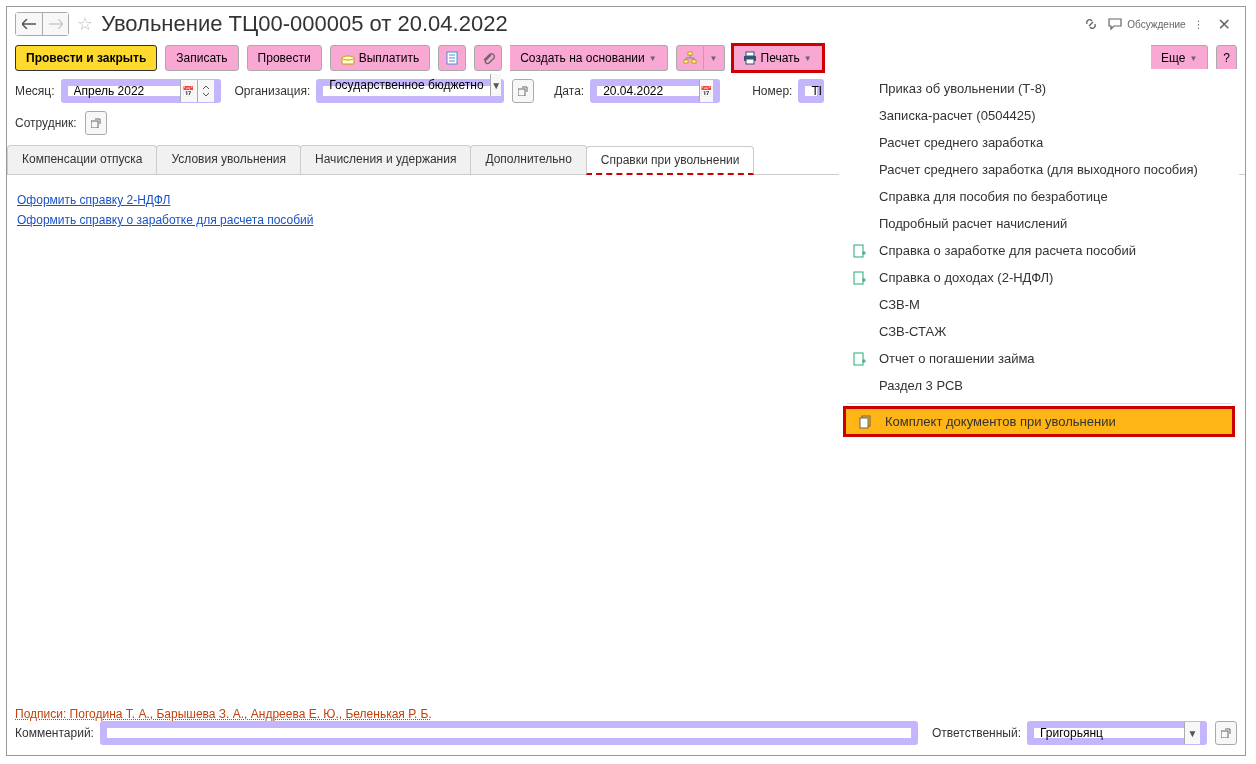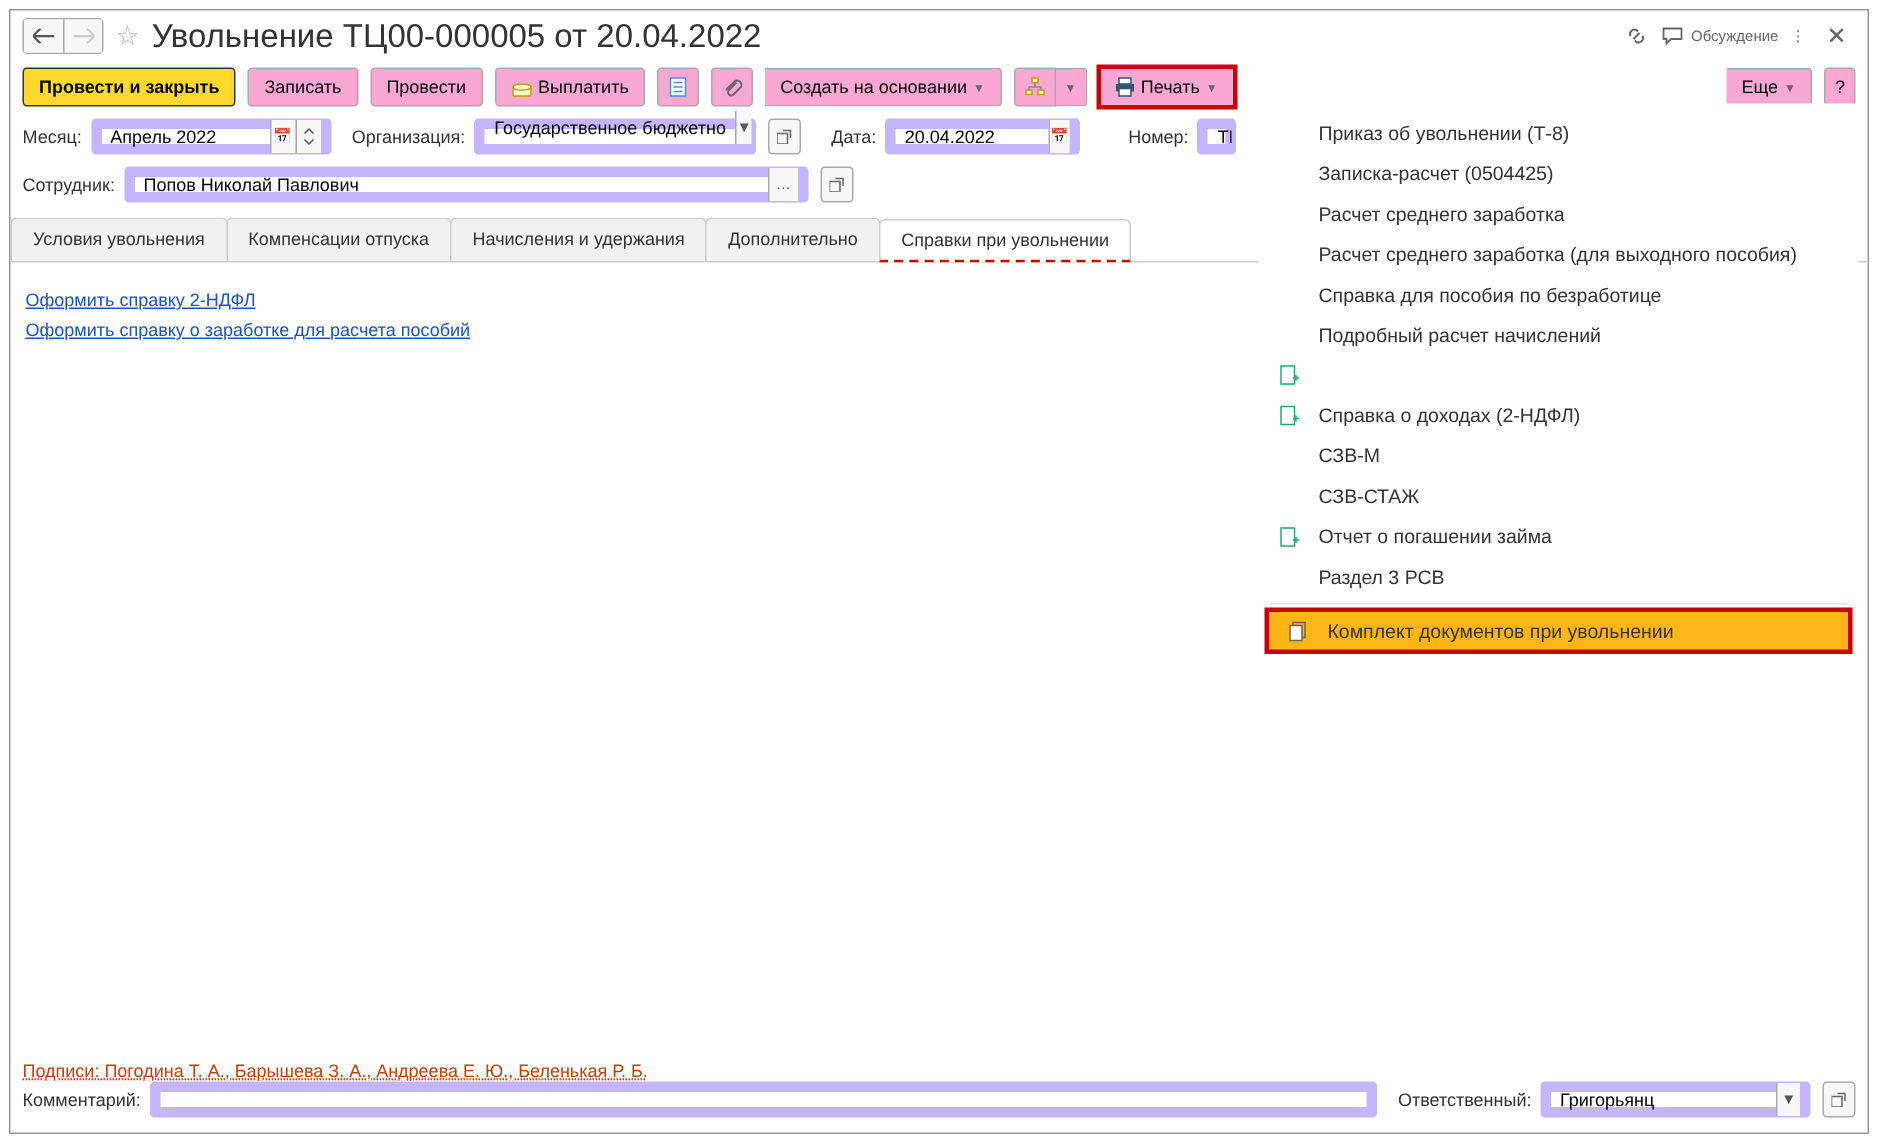--- a/index.html
+++ b/index.html
@@ -270,35 +270,31 @@
     </div>
 
     <span class="lbl" style="margin-left:26px;">Номер:</span>
     <div class="field" style="width:26px;">
       <input value="ТЦ" style="width: 22px;">
     </div>
   </div>
 
   <div class="form-row">
     <span class="lbl">Сотрудник:</span>
-    <div class="field" style="width:456px;">
-      <input value="Попов Николай Павлович" style="width: 426px;">
-      <div class="field-btn">…</div>
-    </div>
     <div class="ext-btn">
       <svg width="10" height="10" viewBox="0 0 10 10">
           <rect x="0" y="3" width="7" height="7" stroke="#666" fill="none"></rect>
           <path d="M4 1 H9 V6" stroke="#666" fill="none"></path>
         </svg>
     </div>
   </div>
 
   <div class="tabs">
+    <div class="tab">Компенсации отпуска</div>
     <div class="tab">Условия увольнения</div>
-    <div class="tab">Компенсации отпуска</div>
     <div class="tab">Начисления и удержания</div>
     <div class="tab">Дополнительно</div>
     <div class="tab active">Справки при увольнении</div>
   </div>
 
   <div class="tab-body">
     <a class="link">Оформить справку 2-НДФЛ</a>
     <a class="link">Оформить справку о заработке для расчета пособий</a>
   </div>
 
@@ -327,20 +323,21 @@
         <span class="pm-icon"></span>
         <span>Подробный расчет начислений</span>
       </div>
     <div class="pm-item">
         <span class="pm-icon">
       <svg width="14" height="14" viewBox="0 0 14 14">
             <rect x="1" y="1" width="9" height="12" fill="none" stroke="#2a7"></rect>
             <path d="M9 9 h4 M11 7 v4" stroke="#2a7"></path>
           </svg>
     </span>
+        <span>Справка о заработке для расчета пособий</span>
       </div>
     <div class="pm-item">
         <span class="pm-icon">
       <svg width="14" height="14" viewBox="0 0 14 14">
             <rect x="1" y="1" width="9" height="12" fill="none" stroke="#2a7"></rect>
             <path d="M9 9 h4 M11 7 v4" stroke="#2a7"></path>
           </svg>
     </span>
         <span>Справка о доходах (2-НДФЛ)</span>
       </div>

